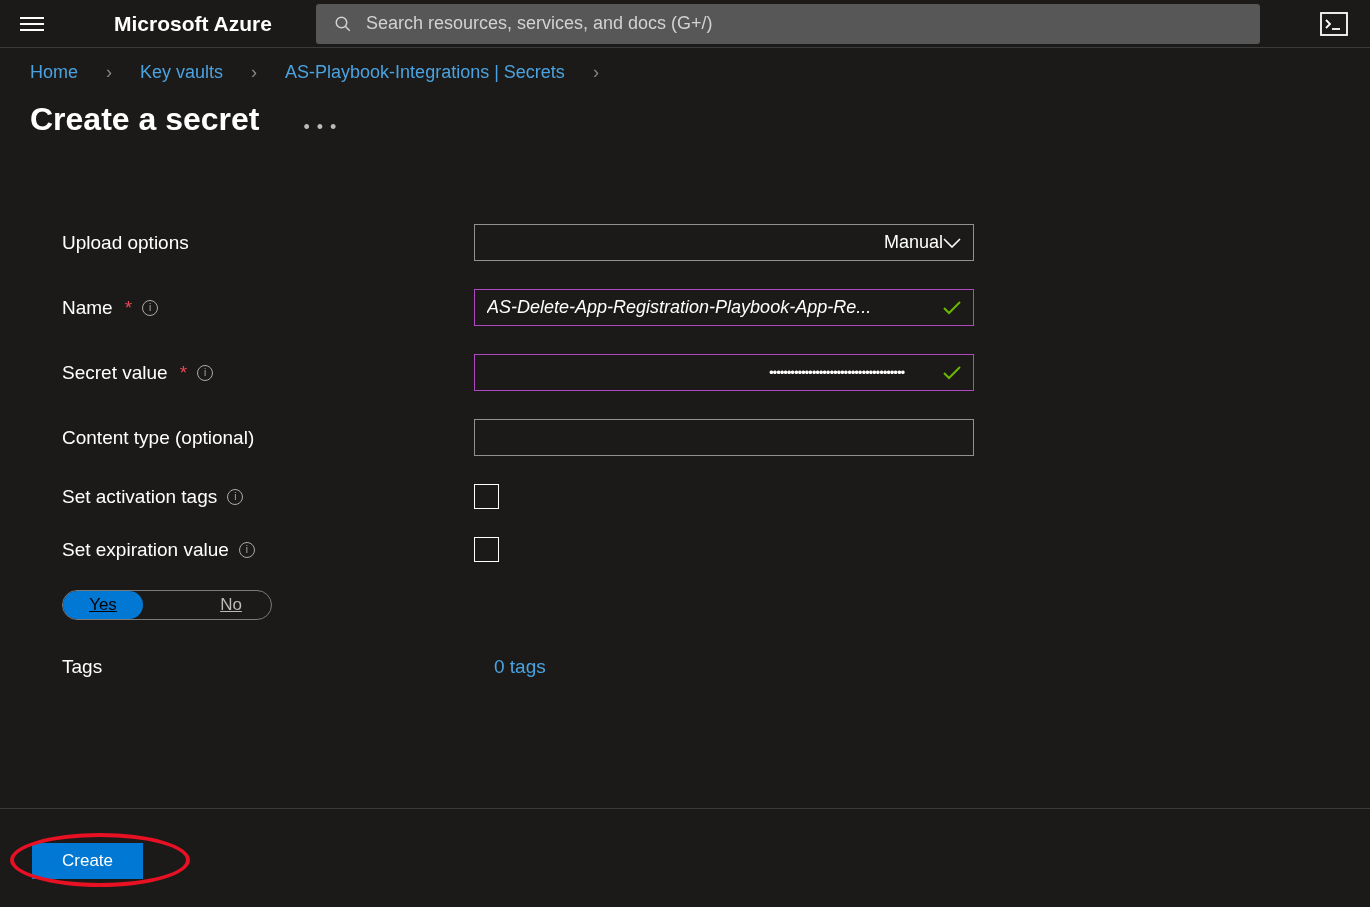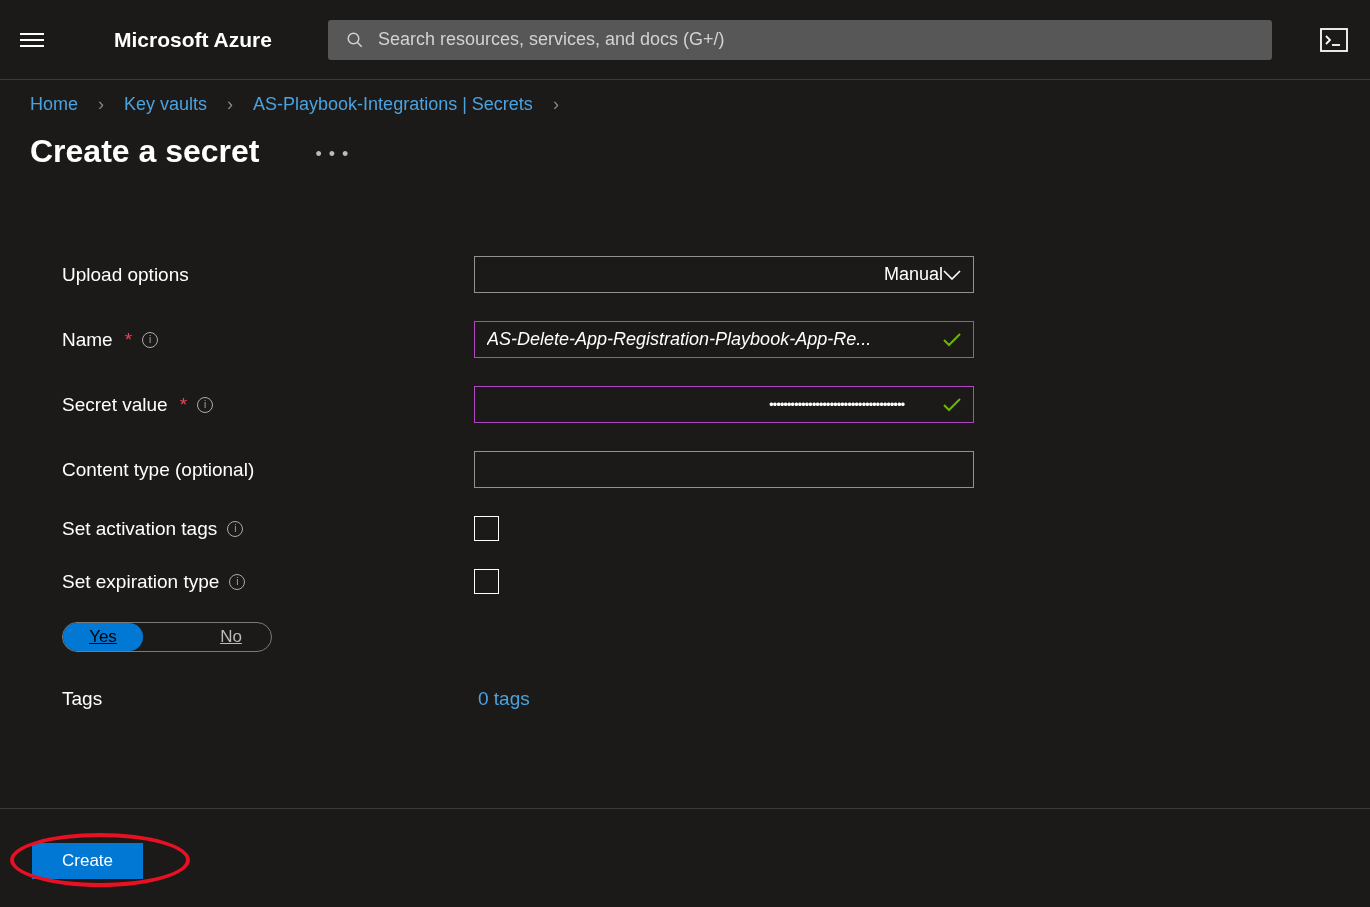--- a/index.html
+++ b/index.html
@@ -8,21 +8,21 @@
       color: #ffffff;
       font-family: "Segoe UI", -apple-system, sans-serif;
       width: 1370px;
       height: 907px;
       overflow: hidden;
       position: relative;
     }
 
     
     .header {
-      height: 80px;
+      height: 48px;
       background: #1b1a19;
       border-bottom: 1px solid #3b3b3b;
       display: flex;
       align-items: center;
       padding: 0 20px;
       gap: 20px;
     }
     .hamburger {
       width: 24px;
       height: 18px;
@@ -45,21 +45,21 @@
     }
     .search-box {
       flex: 1;
       max-width: 944px;
       height: 40px;
       background: #575757;
       border-radius: 3px;
       display: flex;
       align-items: center;
       padding: 0 18px;
-      margin-left: 36px;
+      margin-left: 24px;
       margin-right: 20px;
     }
     .search-box svg { flex-shrink: 0; }
     .search-box input {
       background: transparent;
       border: none;
       color: #d2d2d2;
       font-size: 18px;
       margin-left: 14px;
       width: 100%;
@@ -74,32 +74,32 @@
       justify-content: center;
       cursor: pointer;
       margin-left: auto;
     }
 
     
     .breadcrumb {
       padding: 14px 30px 10px 30px;
       display: flex;
       align-items: center;
-      gap: 20px;
+      gap: 28px;
       font-size: 18px;
     }
     .breadcrumb a { color: #4aa3e0; text-decoration: none; cursor: pointer; }
     .breadcrumb .sep { color: #888; }
 
     
     .page-title-row {
       padding: 8px 30px 20px 30px;
       display: flex;
-      align-items: center;
-      gap: 56px;
+      align-items: flex-end;
+      gap: 44px;
     }
     .page-title { font-size: 32px; font-weight: 600; }
     .more-dots {
       font-size: 18px;
       letter-spacing: 1px;
       color: #bbb;
       cursor: pointer;
       margin-top: 6px;
     }
 
@@ -200,21 +200,21 @@
       background: #0078d4;
       color: #000;
       border-radius: 18px;
     }
     .toggle-opt:not(.active) { color: #bbb; padding-left: 48px; }
 
     .tags-link {
       color: #4aa3e0;
       font-size: 19px;
       cursor: pointer;
-      margin-left: 4px;
+      margin-left: 20px;
     }
 
     
     .footer {
       position: absolute;
       bottom: 0;
       left: 0;
       right: 0;
       border-top: 1px solid #3b3b3b;
       padding: 22px 32px 28px 32px;
@@ -334,21 +334,21 @@
       <span>Set activation tags</span>
       <span class="info-icon">i</span>
     </div>
     <div class="form-control">
       <div class="checkbox"></div>
     </div>
   </div>
 
   <div class="form-row">
     <div class="form-label">
-      <span>Set expiration type</span>
+      <span>Set expiration value</span>
       <span class="info-icon">i</span>
     </div>
     <div class="form-control">
       <div class="checkbox"></div>
     </div>
   </div>
 
   <div class="form-row">
     <div class="form-control">
       <div class="toggle">

